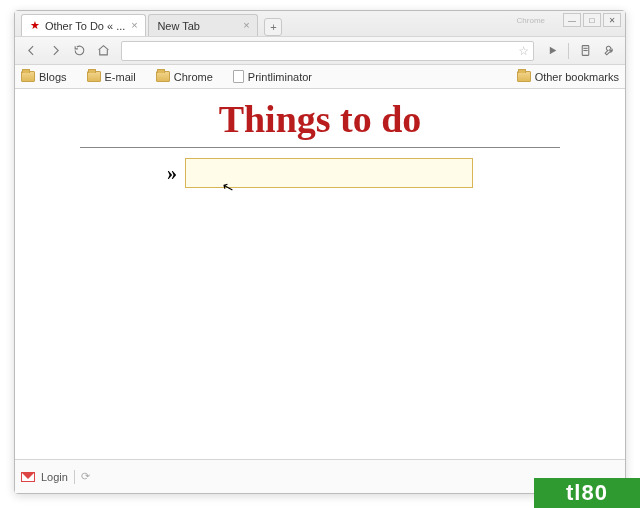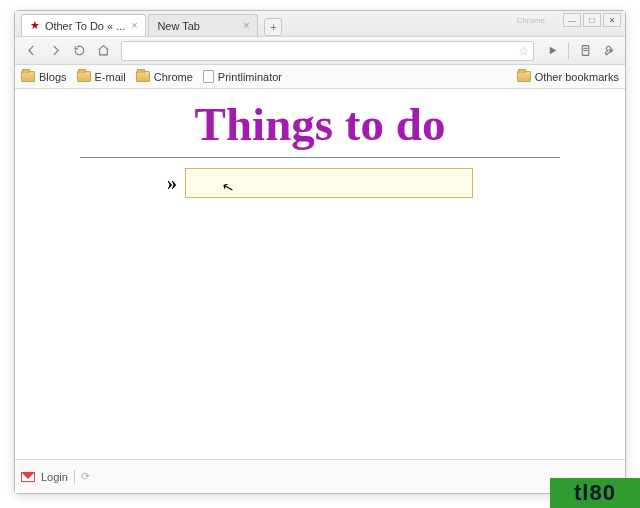--- a/index.html
+++ b/index.html
@@ -126,21 +126,21 @@
     }
     .omnibox .star { margin-left:auto; color:#bbb; font-size:12px; }
     .nav-spacer { width:1px;height:16px;background:#ccc;margin:0 2px; }
     
     .bookmarks {
       height: 24px;
       border-bottom: 1px solid #d6d6d6;
       display:flex;
       align-items:center;
       padding: 0 6px;
-      gap: 10px;
+      gap: 20px;
       background:#fafafa;
     }
     .bm-item {
       display:flex;align-items:center;gap:4px;
       font-size:11px;color:#333;cursor:pointer;
     }
     .bm-item.right { margin-left:auto;align-items:center; }
     .folder-icon {
       width:14px;height:11px;
       background: linear-gradient(#f2d48b,#e0b95a);
@@ -161,23 +161,23 @@
     
     .content {
       flex:1;
       position:relative;
       background:#fff;
       padding-top: 8px;
     }
     .heading {
       font-family: Georgia, "Times New Roman", serif;
       font-weight: bold;
-      font-size: 47px;
+      font-size: 38px;
       text-align: center;
-      color: #a21caf;
+      color: #b91c1c;
     }
     .rule {
       margin: 6px auto 10px auto;
       width: 480px;
       border: none;
       border-top: 1px solid #888;
     }
     .input-row {
       display:flex;
       align-items:center;
@@ -225,24 +225,24 @@
       content:"";position:absolute;left:0;top:0;right:0;height:0;
       border-left:6px solid transparent;border-right:6px solid transparent;border-top:6px solid #d44;
     }
     .vsep{width:1px;height:14px;background:#ccc;}
     .reload-mini{color:#aaa;font-size:11px;}
     
     .watermark {
       position:absolute;
       right:0;
       bottom:0;
-      width: 90px;
+      width: 106px;
       height: 30px;
       background: #2f9a2f;
-      color:#0f172a;
+      color:#ffffff;
       font-weight:bold;
       font-family: Arial, sans-serif;
       font-size: 22px;
       display:flex;
       align-items:center;
       justify-content:center;
       letter-spacing:1px;
     }
   </style>
 </head>

